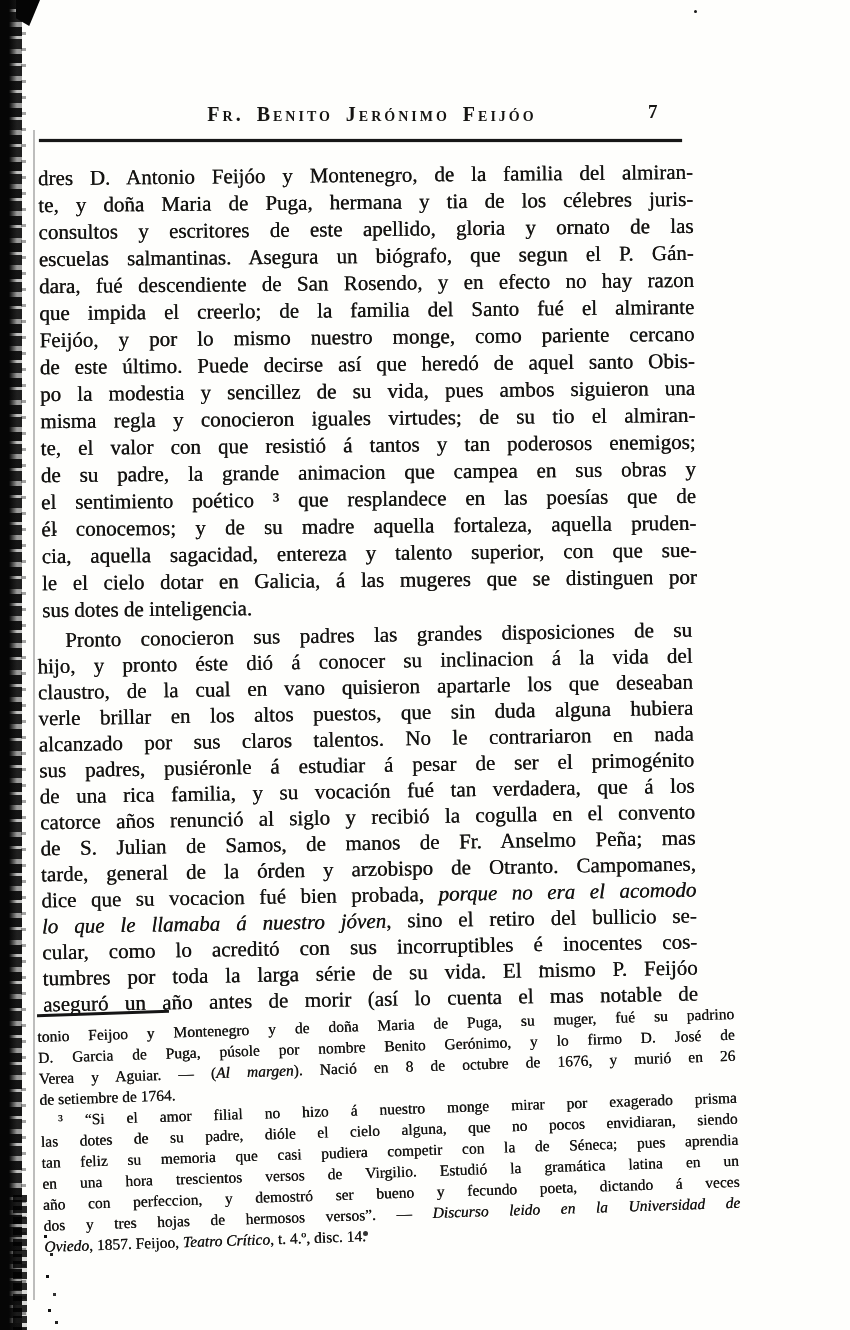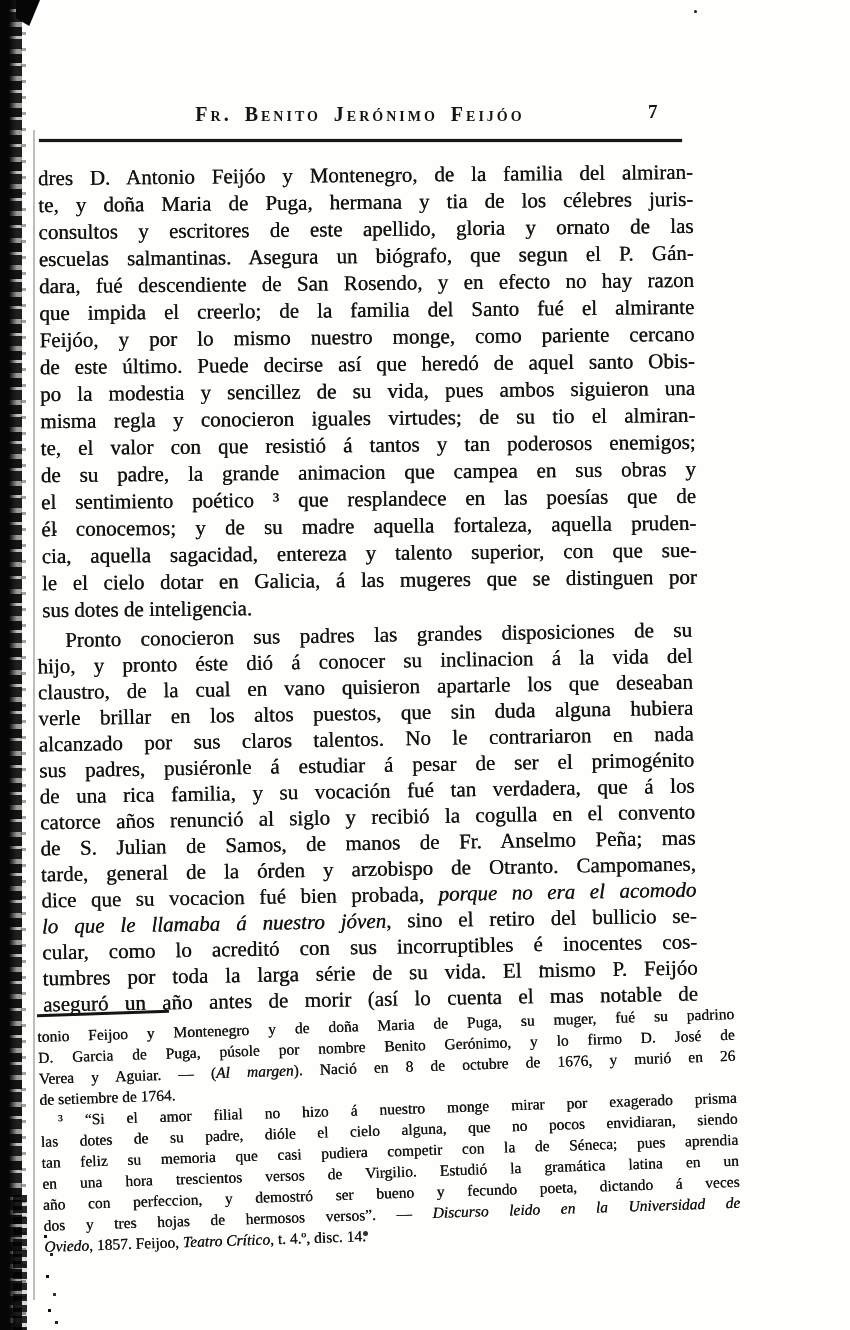--- a/index.html
+++ b/index.html
@@ -31,21 +31,21 @@
   .bottom-ragged{position:absolute;left:13px;top:1195px;width:14px;height:135px;
     background:repeating-linear-gradient(to bottom,rgba(0,0,0,.85) 0 7px,rgba(0,0,0,.15) 7px 11px);}
   .fold-line{position:absolute;left:33px;top:130px;height:1170px;width:2px;background:rgba(20,20,20,.28);}
   .edge-specks{position:absolute;left:44px;top:1235px;width:3px;height:3px;background:#111;
     box-shadow:6px 18px 0 #222, 2px 40px 0 #111, 9px 58px 0 #333, 4px 74px 0 #111, 11px 86px 0 #222;}
   .page-specks{position:absolute;left:694px;top:10px;width:3px;height:3px;background:#1a1a1a;border-radius:50%;
     box-shadow:-154px 955px 0 #2a2a2a,-330px 1222px 0 1px #333,-640px 520px 0 #444;}
 
   
   .running-title{
-    position:absolute;left:60px;top:103px;width:600px;
+    position:absolute;left:72px;top:103px;width:600px;
     text-align:center;
     font-variant:small-caps;
     font-weight:bold;
     font-size:20px;
     letter-spacing:3px;
     word-spacing:5px;
   }
   .page-number{position:absolute;left:648px;top:101px;font-size:19px;font-weight:bold;}
   .head-rule{position:absolute;left:39px;top:139px;width:643px;height:2.5px;background:#171717;
     box-shadow:0 0 1px #000;}

